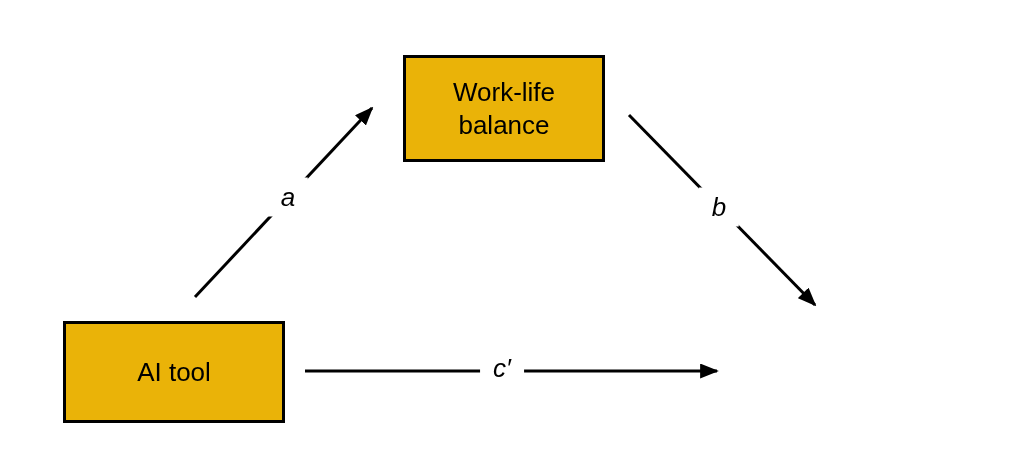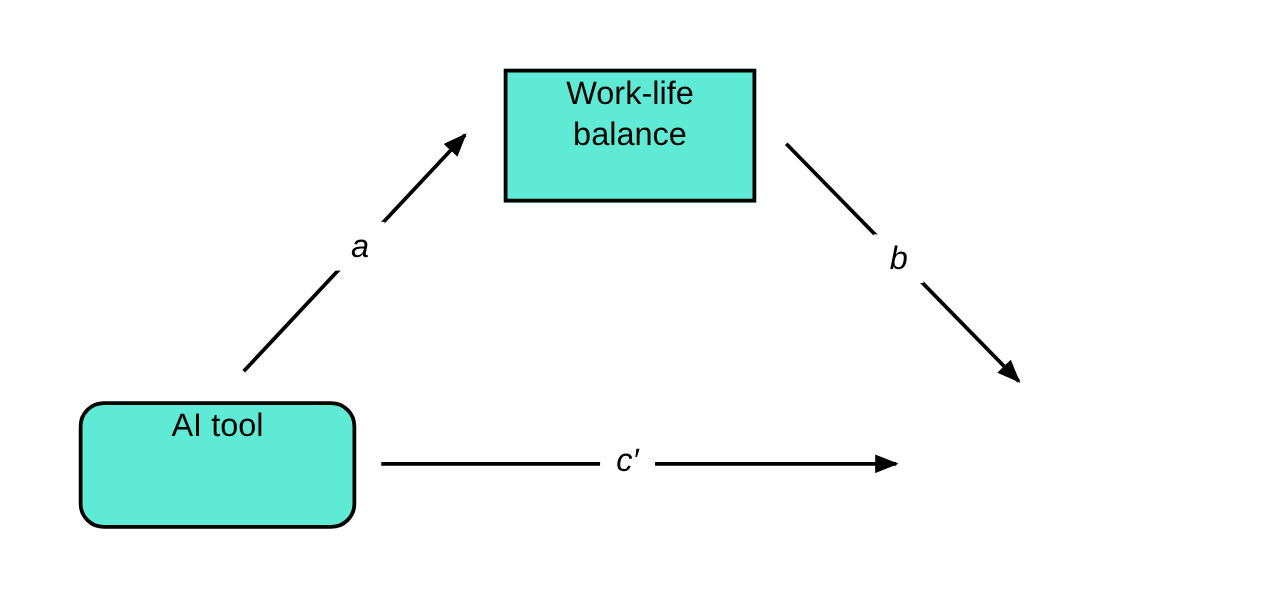--- a/index.html
+++ b/index.html
@@ -25,30 +25,31 @@
     z-index: 1;
   }
   .arrows line {
     stroke: #000000;
     stroke-width: 3;
   }
   .node {
     position: absolute;
     box-sizing: border-box;
     border: 3px solid #000000;
-    background: #5eead4;
+    background: #eab308;
     display: flex;
+    align-items: center;
     justify-content: center;
     text-align: center;
     font-size: 26px;
     line-height: 1.25;
     z-index: 2;
   }
   .node-mediator  { left: 403px; top: 55px;  width: 202px; height: 107px; }
-  .node-predictor { left: 63px;  top: 321px; width: 222px; height: 102px; border-radius: 20px; }
+  .node-predictor { left: 63px;  top: 321px; width: 222px; height: 102px; }
   .node-outcome   { left: 746px; top: 323px; width: 214px; height: 96px;  }
   .node .node-label {
     display: block;
     max-width: 190px;
   }
   .edge-label {
     position: absolute;
     transform: translate(-50%, -50%);
     background: #ffffff;
     font-style: italic;

